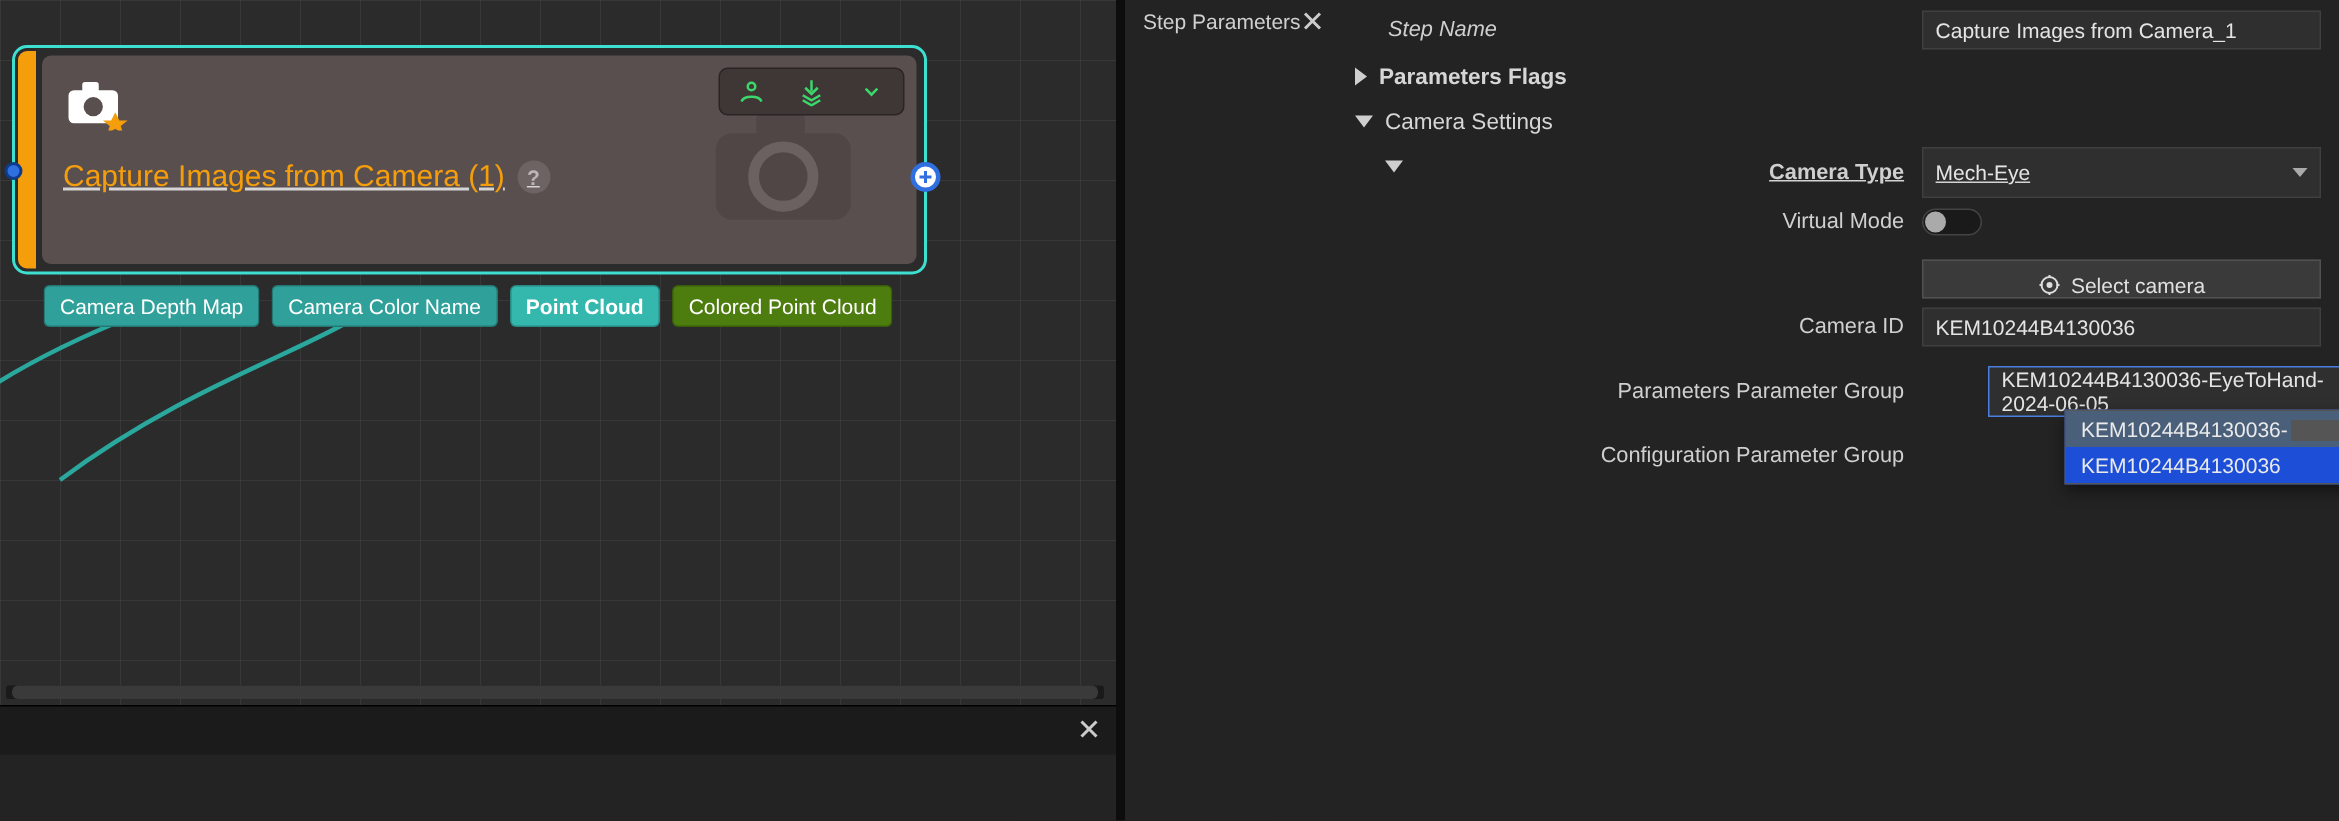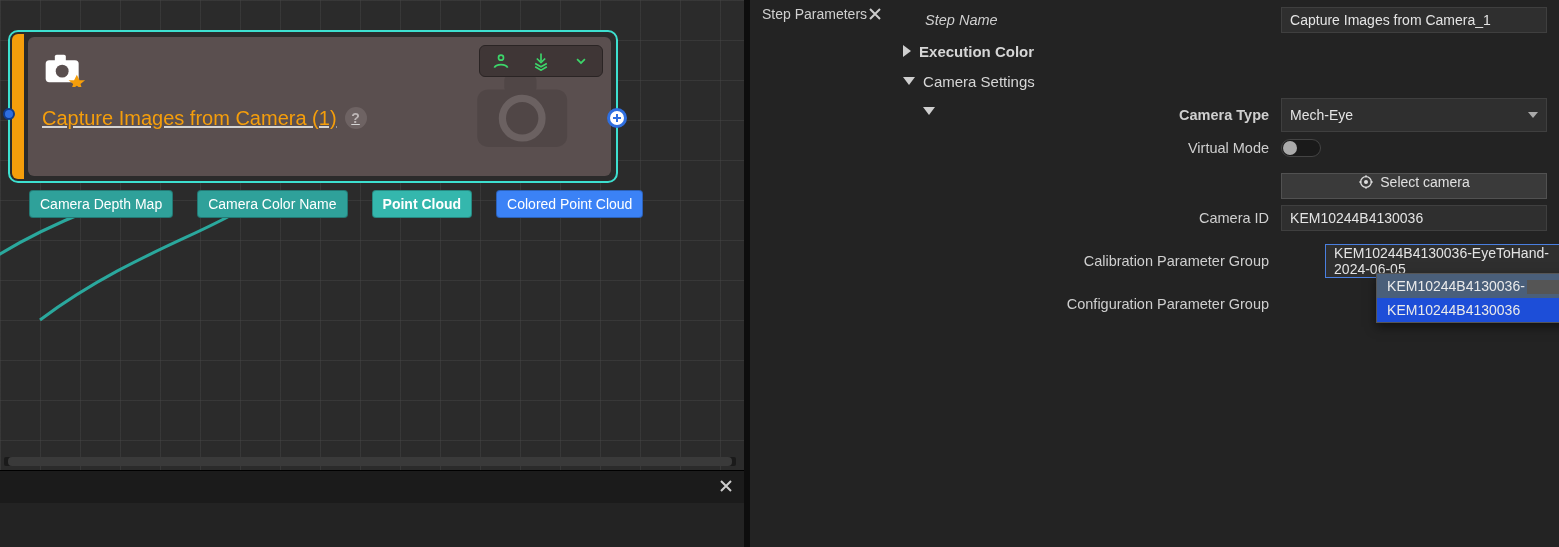--- a/index.html
+++ b/index.html
@@ -32,26 +32,26 @@
   .watermark { position:absolute; right:32px; top:55%; transform:translateY(-50%); opacity:0.10; }
   .watermark svg { width:110px; height:90px; }
   .node-toolbar { position:absolute; right:8px; top:8px; background:#3f3636; border:1px solid #2a2424; border-radius:6px; padding:4px 8px; display:flex; gap:14px; align-items:center;}
   .tb-btn { width:26px; height:22px; display:flex; align-items:center; justify-content:center; }
   .tb-btn svg { width:22px; height:20px; }
   .add-port { position:absolute; right:-11px; top:76px; width:20px; height:20px; border-radius:50%; background:#fff; border:3px solid #2f6fe0; display:flex; align-items:center; justify-content:center;}
   .add-port svg { width:10px; height:10px; }
   .in-port { position:absolute; left:-7px; top:76px; width:12px; height:12px; border-radius:50%; background:#2f6fe0; border:2px solid #0e3b8c;}
 
   
-  .chips { position:absolute; left:29px; top:190px; display:flex; gap:24px; }
+  .chips { position:absolute; left:29px; top:190px; display:flex; gap:8px; }
   .chip { padding:5px 10px; border-radius:4px; font-size:14px; color:#fff; border:1px solid rgba(0,0,0,0.25); cursor:pointer;}
   .chip.depth { background:#2fa19a; }
   .chip.color { background:#2fa19a; }
   .chip.pc    { background:#34b7ad;font-weight:bold; }
-  .chip.cpc   { background:#3b82f6; }
+  .chip.cpc   { background:#4d7c0f; }
 
   
   .nsvg { position:absolute; left:0; top:0; pointer-events:none; }
 
   .hscroll { position:absolute; left:4px; right:8px; bottom:4px; height:9px; background:#1a1a1a; border-radius:2px;}
   .hscroll .thumb { height:100%; width:99%; background:#3a3a3a; border-radius:4px; margin:auto;}
 
   
   .vsplit { width:6px; background:#0d0d0d; }
 
@@ -65,21 +65,21 @@
   .panel-body { flex:1; overflow-y:auto; padding:4px 8px 20px 4px; position:relative;}
   .panel-body::-webkit-scrollbar{width:10px;} .panel-body::-webkit-scrollbar-thumb{background:#3a3a3a; border-radius:4px;}
 
   .prow { display:flex; align-items:center; min-height:32px; }
   .plabel { flex:0 0 382px; text-align:right; padding-right:12px; font-size:14.5px; color:#cfcfcf;}
   .pfield { flex:1; padding-right:4px; }
   .inp { width:100%; height:26px; background:#2f2f2f; border:1px solid #3f3f3f; color:#e4e4e4; padding:0 8px; font-size:14px;}
   .sel { width:100%; height:18px; background:#2f2f2f; border:1px solid #3f3f3f; color:#e4e4e4; padding:16px 8px; font-size:14px; display:flex; align-items:center; justify-content:space-between;}
   .sel .caret { width:0;height:0;border-left:5px solid transparent;border-right:5px solid transparent;border-top:6px solid #aaa;}
   .sel.active { border-color:#4a7fe0;margin-left:44px; }
-  .btn { width:100%; height:26px; background:#3a3a3a; border:1px solid #515151; color:#e0e0e0; font-size:14px; display:flex; align-items:flex-start; justify-content:center; gap:6px; cursor:pointer;}
+  .btn { width:100%; height:26px; background:#3a3a3a; border:1px solid #515151; color:#e0e0e0; font-size:14px; display:flex; align-items:flex-end; justify-content:center; gap:6px; cursor:pointer;}
   .btn svg{width:16px;height:16px;}
 
   .sec-row { display:flex; align-items:center; height:30px; padding-left:4px;}
   .sec-row.sub { padding-left:24px;}
   .tri { width:0;height:0;display:inline-block; margin-right:8px;}
   .tri.closed { border-top:6px solid transparent; border-bottom:6px solid transparent; border-left:8px solid #cfcfcf;}
   .tri.open { border-left:6px solid transparent; border-right:6px solid transparent; border-top:8px solid #cfcfcf;}
   .sec-label {font-size:15px; color:#d6d6d6;}
   .sec-label.bold{font-weight:700;}
 
@@ -199,33 +199,33 @@
 
     <div class="panel-body">
 
       <div class="prow">
         <div class="plabel" style="text-align:left; padding-left:26px;font-style:italic;">Step Name</div>
         <div class="pfield"><input class="inp" value="Capture Images from Camera_1" style=""></div>
       </div>
 
       <div class="sec-row">
         <span class="tri closed"></span>
-        <span class="sec-label bold">Execution Color</span>
+        <span class="sec-label bold">Parameters Flags</span>
       </div>
 
       <div class="sec-row">
         <span class="tri open"></span>
         <span class="sec-label">Camera Settings</span>
       </div>
 
       <div class="sec-row sub">
         <span class="tri open"></span>
       </div>
 
-      <div class="prow" style="margin-top:-28px;">
+      <div class="prow" style="margin-top:-28px;text-decoration:underline;">
         <div class="plabel" style="font-weight:700;">Camera Type</div>
         <div class="pfield">
           <div class="sel">
             <span>Mech-Eye</span>
             <span class="caret"></span>
           </div>
         </div>
       </div>
 
       <div class="prow">
@@ -253,21 +253,21 @@
       </div>
 
       <div class="prow">
         <div class="plabel">Camera ID</div>
         <div class="pfield"><input class="inp" value="KEM10244B4130036" style=""></div>
       </div>
 
       <div class="gap10"></div>
 
       <div class="prow">
-        <div class="plabel">Calibration Parameter Group</div>
+        <div class="plabel">Parameters Parameter Group</div>
         <div class="pfield">
           <div class="sel active" id="calibSel">
             <span>KEM10244B4130036-EyeToHand-2024-06-05</span>
             <span class="caret" style="transform:rotate(180deg);"></span>
           </div>
         </div>
       </div>
 
       <div class="gap10"></div>
 

